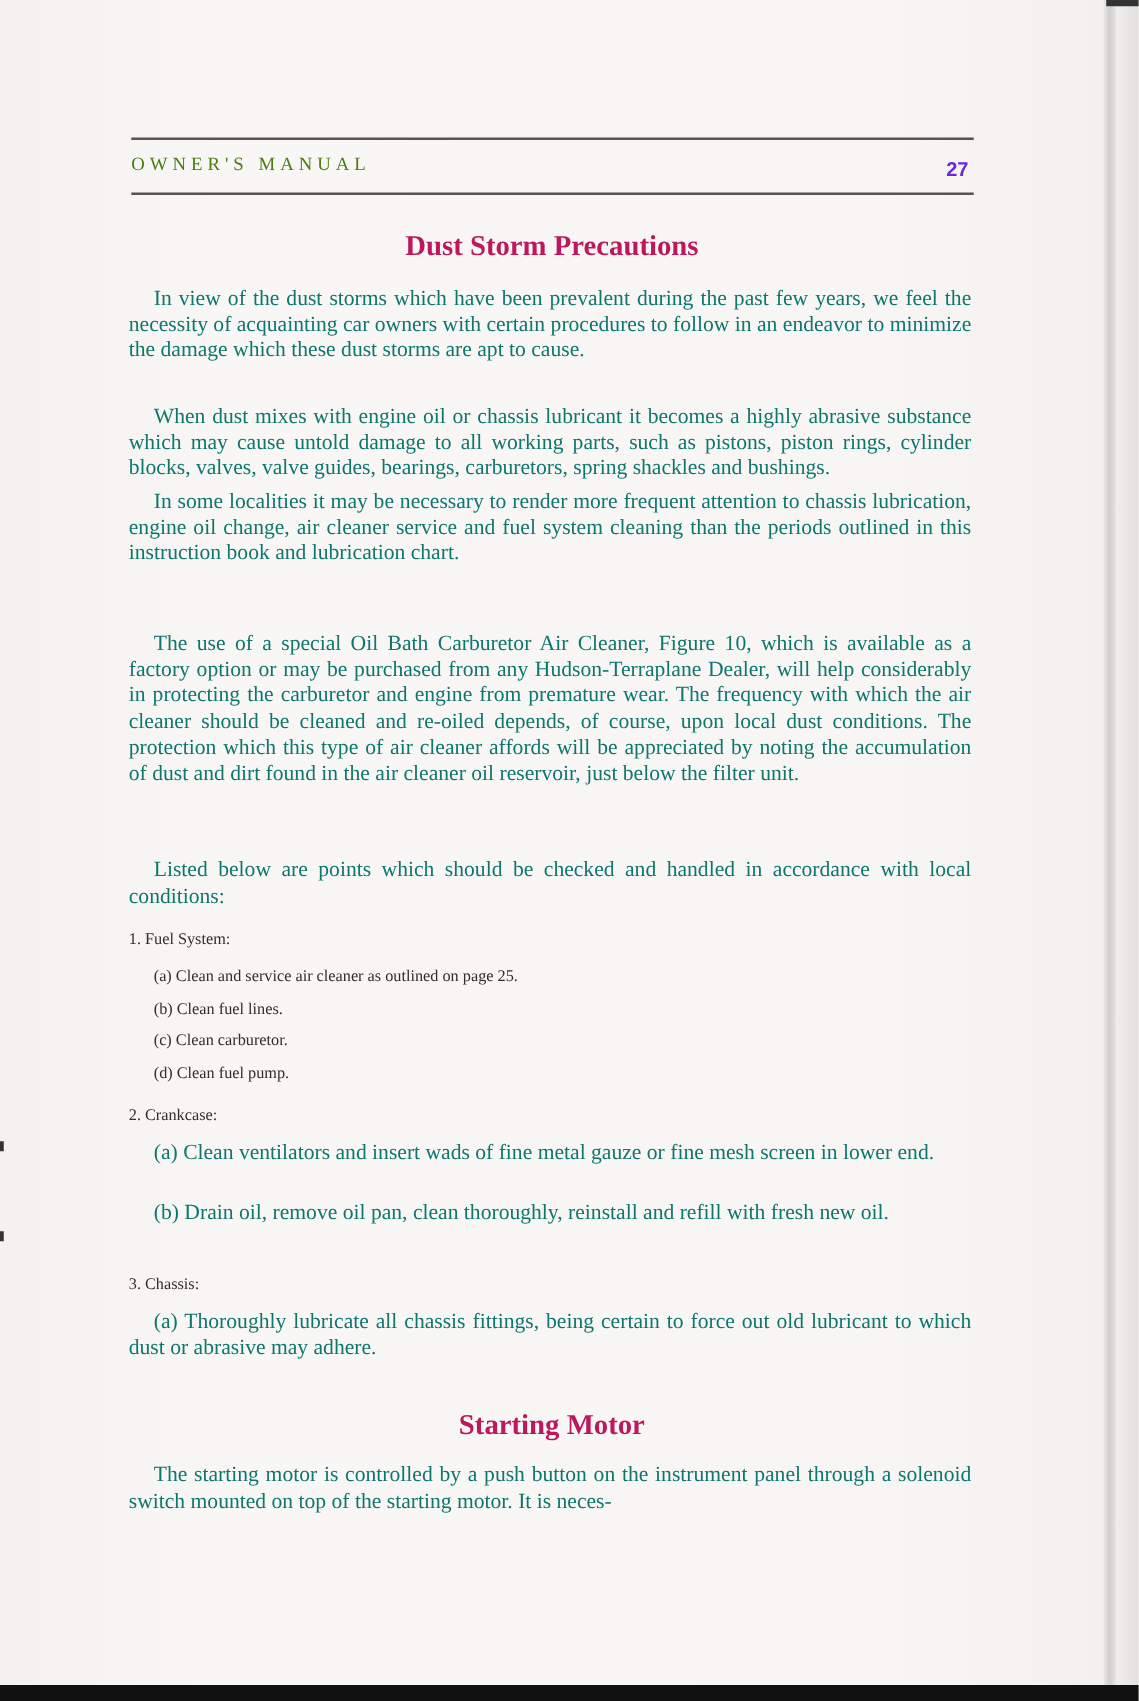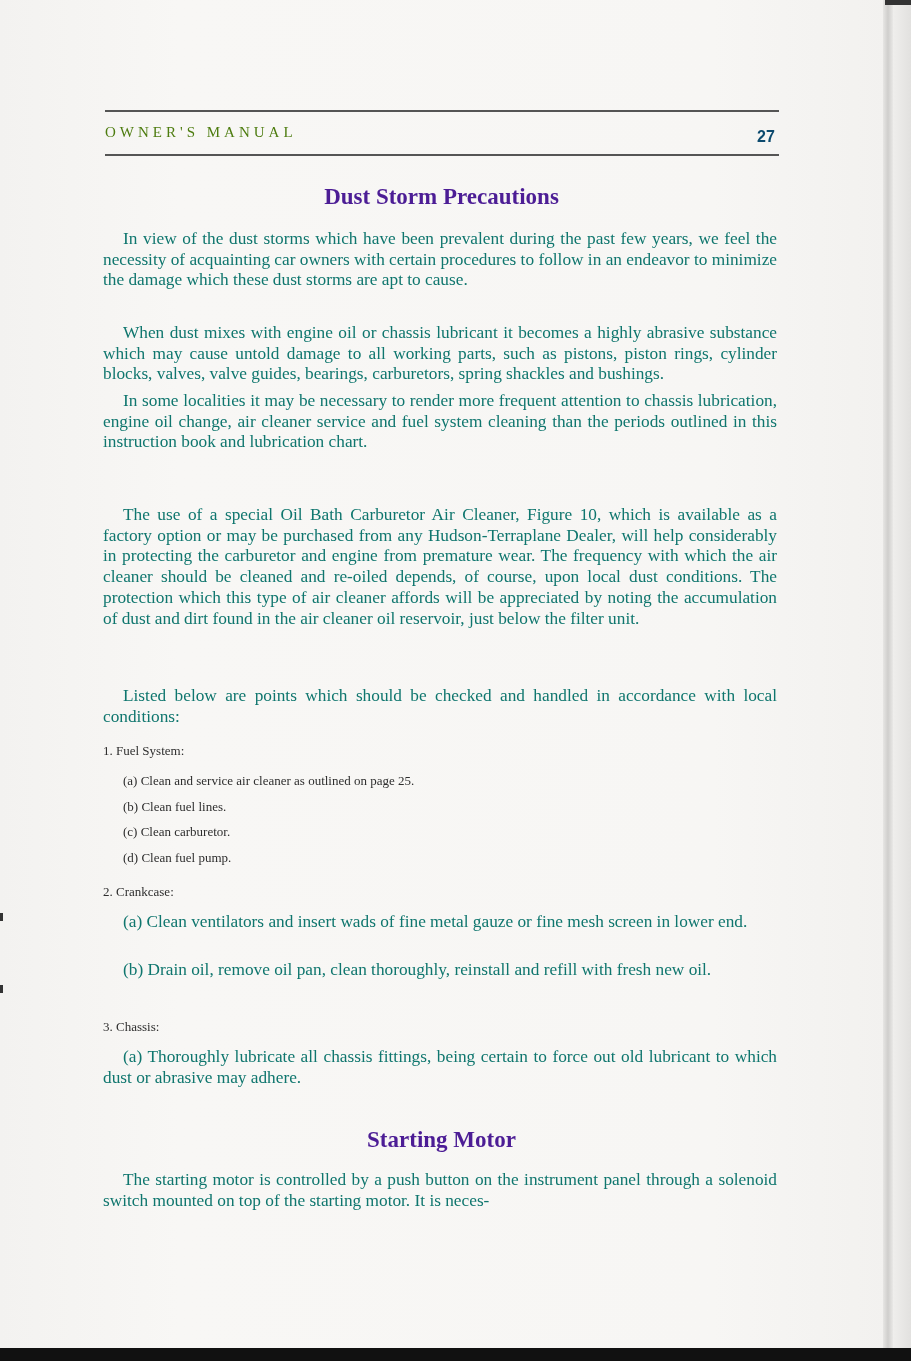--- a/index.html
+++ b/index.html
@@ -29,25 +29,25 @@
     }
     .left-mark { position: absolute; left: 0; width: 3px; height: 8px; background: #333; }
 
     .rule { position: absolute; left: 105px; width: 674px; height: 2px; background: #555; }
     .running-head {
       position: absolute; left: 105px; top: 124px; font-size: 15px;
       letter-spacing: 4px; color: #4d7c0f;
     }
     .page-num {
       position: absolute; left: 757px; top: 128px; font-size: 16px; font-weight: bold;
-      font-family: "Liberation Sans", sans-serif; color: #0c4a6e;
+      font-family: "Liberation Sans", sans-serif; color: #6d28d9;
     }
     .heading {
       position: absolute; left: 0; width: 883px; text-align: center;
-      font-size: 23px; font-weight: bold; color: #4c1d95;
+      font-size: 23px; font-weight: bold; color: #be185d;
     }
     .para {
       position: absolute; left: 103px; width: 674px;
       font-size: 17.3px; line-height: 20.7px; text-align: justify;
       text-indent: 20px; color: #0f766e;
     }
     .list-label {
       position: absolute; left: 103px; font-size: 13px; line-height: 21px; color: #2e2e2e;
     }
     .sub-item {

